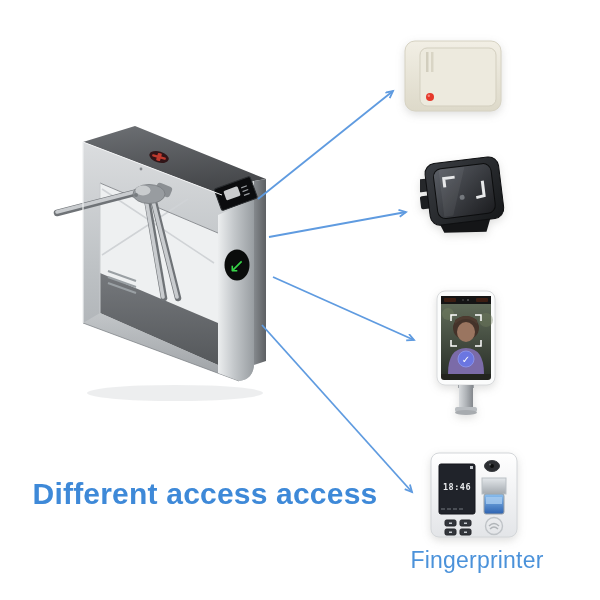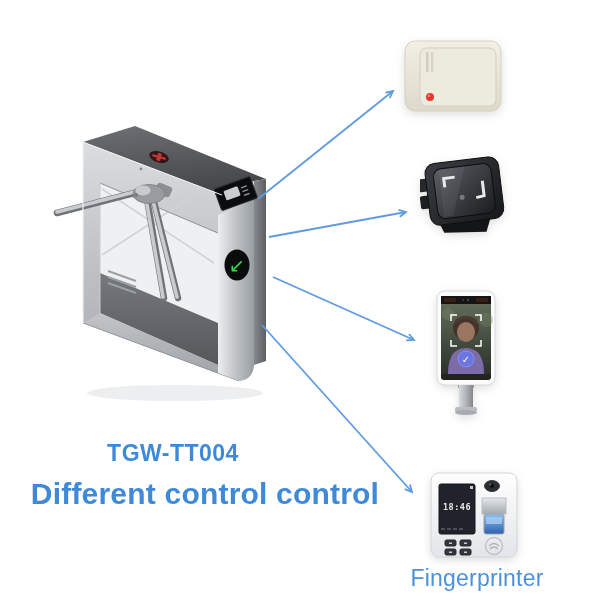--- a/index.html
+++ b/index.html
@@ -249,21 +249,21 @@
       </g>
       <g>
         <rect x="22" y="95" width="16" height="3" fill="#9ea2a6"></rect>
         <rect x="23" y="95" width="14" height="23" fill="url(#gPole)"></rect>
         <rect x="19" y="117" width="22" height="5" rx="2" fill="#b9bdc1"></rect>
         <ellipse cx="30" cy="122.5" rx="11" ry="2.5" fill="#a7abaf"></ellipse>
       </g>
     </svg>
   </figure>
 
-  <figure class="abs device" style="left:430px;top:472px;margin:0">
+  <figure class="abs device" style="left:430px;top:452px;margin:0">
     <svg width="88" height="88" viewBox="0 0 88 88">
       <defs>
         <linearGradient id="fpBody" x1="0" y1="0" x2="0" y2="1">
           <stop offset="0" stop-color="#ffffff"></stop>
             <stop offset="1" stop-color="#e3e5e8"></stop>
         </linearGradient>
         <linearGradient id="fpSilver" x1="0" y1="0" x2="0" y2="1">
           <stop offset="0" stop-color="#e3e7ea"></stop>
             <stop offset="1" stop-color="#a3a9af"></stop>
         </linearGradient>
@@ -308,18 +308,17 @@
             <rect x="34" y="79.5" width="3" height="1.5"></rect>
         </g>
       </g>
       <g fill="none" stroke="#bfc3c7" stroke-width="1.4">
         <circle cx="64" cy="74" r="8.5"></circle>
         <path d="M59,74 Q64,69 69,74" stroke="#b0b4b8"></path>
         <path d="M60,77 Q64,73 68,77" stroke="#b0b4b8"></path>
       </g>
     </svg>
   </figure>
-  <div class="dev-label" style="left:367px;top:565px">Fingerprinter</div>
-
-  <div class="model-no" style="left:63px;top:440px">TGW-TT004</div>
-  <div class="tagline" style="left:15px;top:477px">Different control control</div>
+  <div class="dev-label" style="left:367px;top:547px">Fingerprinter</div>
+
+  <div class="tagline" style="left:15px;top:477px">Different access access</div>
 
 </div>
 
 </body></html>

